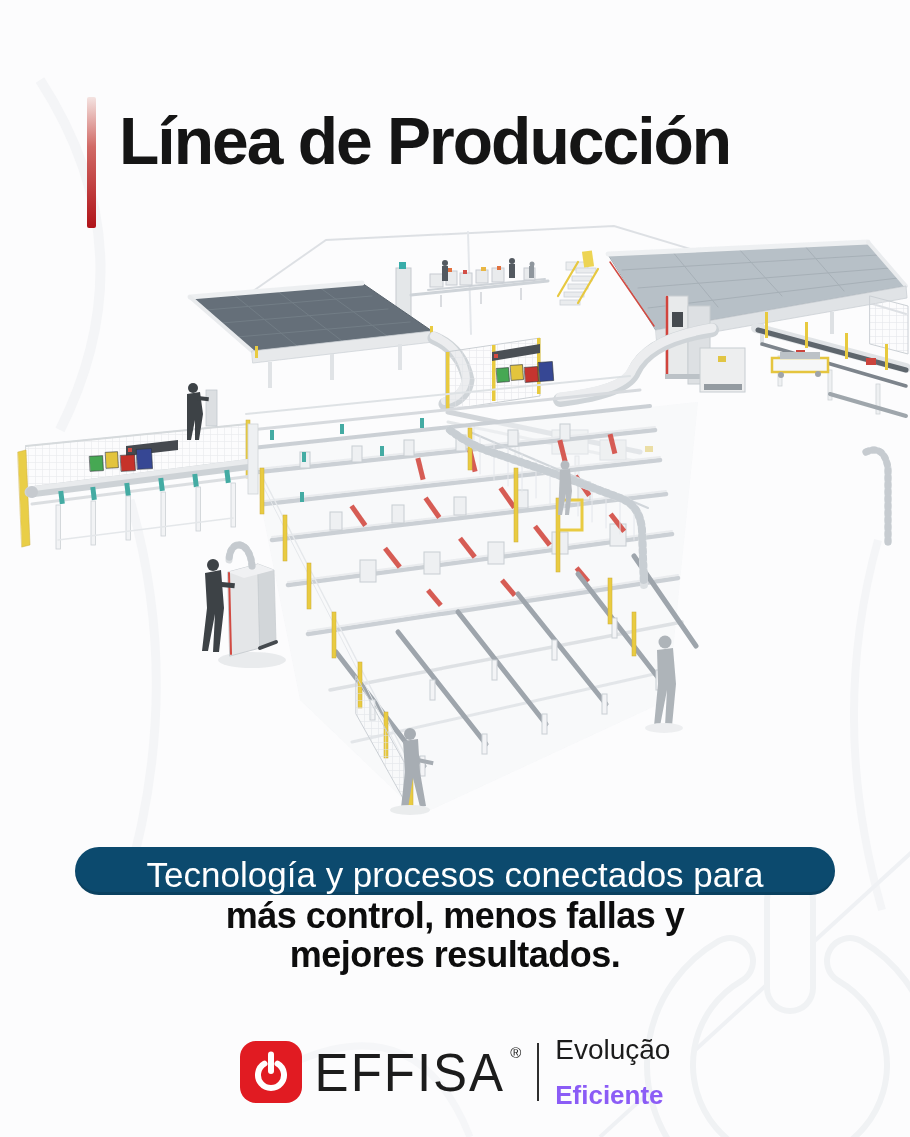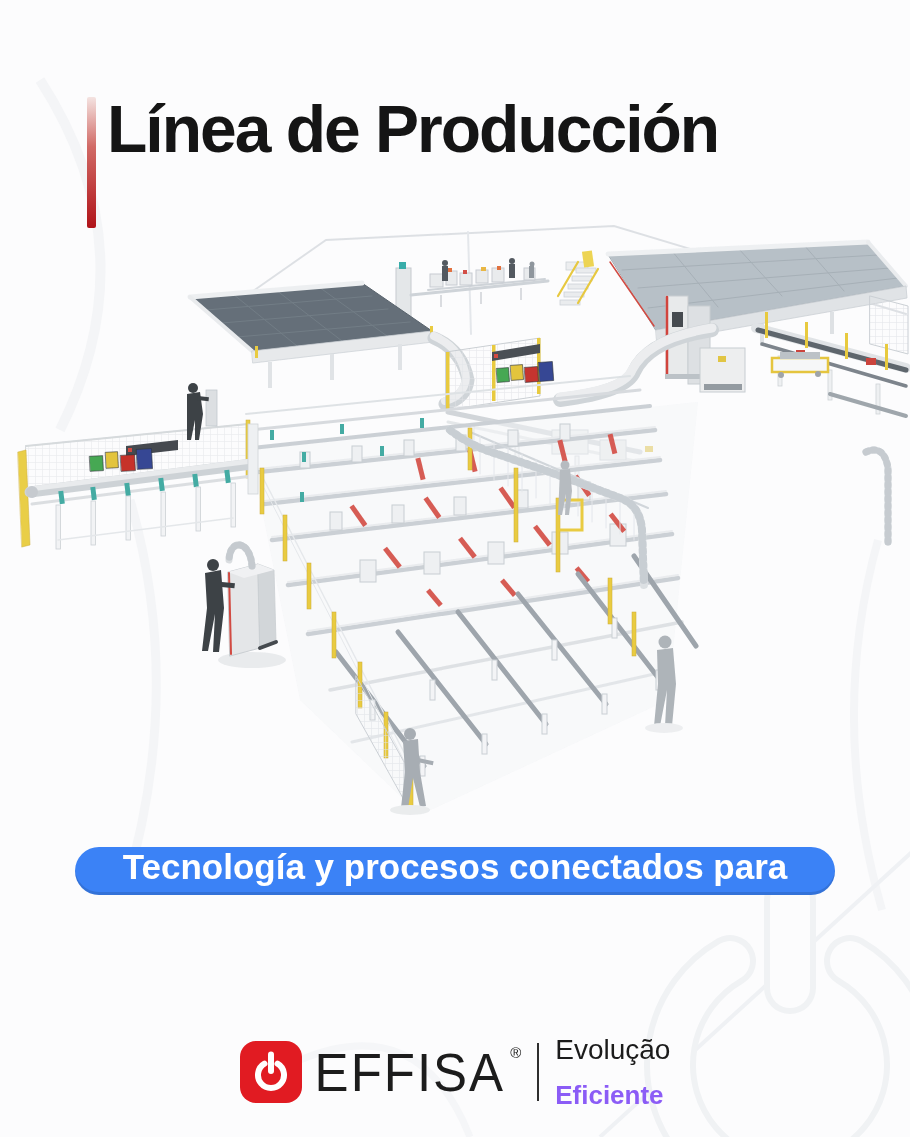--- a/index.html
+++ b/index.html
@@ -3,27 +3,27 @@
 <meta charset="utf-8">
 <style>
   html,body{margin:0;padding:0;background:#e9e9ea;}
   .poster{position:relative;width:910px;height:1137px;margin:0 auto;background:#fcfcfd;
           overflow:hidden;font-family:"Liberation Sans",sans-serif;}
   svg.layer{position:absolute;left:0;top:0;width:910px;height:1137px;display:block;}
   .z0{z-index:0}.z1{z-index:1}
   
   .accent-bar{position:absolute;z-index:2;left:87px;top:97px;width:9px;height:131px;border-radius:2px;
               background:linear-gradient(180deg,#f4e3e1 0%,#d16a66 38%,#b01319 100%);}
-  h1.title{position:absolute;z-index:2;left:107px;top:100px;margin:0;color:#151515;
+  h1.title{position:absolute;z-index:2;left:107px;top:100px;margin:12px;color:#151515;
            font-size:66px;line-height:59px;font-weight:bold;letter-spacing:-2px;}
   h1.title span{display:block;}
   
   .pill{position:absolute;z-index:2;left:75px;top:847px;width:760px;height:48px;border-radius:25px;
-        background:#3b82f6;display:flex;align-items:flex-start;justify-content:center;
-        color:#ffffff;font-size:35px;letter-spacing:0;box-shadow:inset 0 -3px 0 rgba(0,0,0,.12);font-weight:bold;}
+        background:#0c4a6e;display:flex;align-items:flex-end;justify-content:center;
+        color:#ffffff;font-size:35px;letter-spacing:0;box-shadow:inset 0 -3px 0 rgba(0,0,0,.12);}
   .msg{position:absolute;z-index:2;left:0;top:896px;width:910px;text-align:center;color:#0d0d0d;
        font-weight:bold;font-size:36px;line-height:39px;letter-spacing:-.5px;}
   
   .footer{position:absolute;z-index:2;left:0;top:1036px;width:910px;height:72px;
           display:flex;align-items:center;justify-content:center;gap:13px;}
   .logo-box{width:62px;height:62px;border-radius:16px;background:#e11b22;flex:0 0 auto;
             display:flex;align-items:center;justify-content:center;}
   .brand{font-size:51px;color:#1c1c1c;letter-spacing:2px;line-height:1;transform:scaleY(1.06);}
   .reg{font-size:15px;color:#222;align-self:flex-start;margin:8px 0 0 -8px;}
   .vdiv{width:2px;height:58px;background:#2e2e2e;margin:0 3px;}
@@ -437,20 +437,24 @@
   </svg>
 
   <div class="accent-bar"></div>
   <h1 class="title">
     <span>Línea de Producción</span>
   </h1>
 
   <div class="pill">
     <span>Tecnología y procesos conectados para</span>
   </div>
+  <div class="msg">
+    <div>más control, menos fallas y</div>
+    <div>mejores resultados.</div>
+  </div>
 
   <div class="footer">
     <div class="logo-box">
       <svg width="62" height="62" viewBox="0 0 62 62" aria-hidden="true">
         <path d="M 37.5 22.7 A 13 13 0 1 1 24.5 22.7" fill="none" stroke="#ffffff" stroke-width="6" stroke-linecap="round"></path>
         <line x1="31" y1="13.5" x2="31" y2="30" stroke="#ffffff" stroke-width="6" stroke-linecap="round"></line>
       </svg>
     </div>
     <span class="brand">EFFISA</span>
     <span class="reg">®</span>

